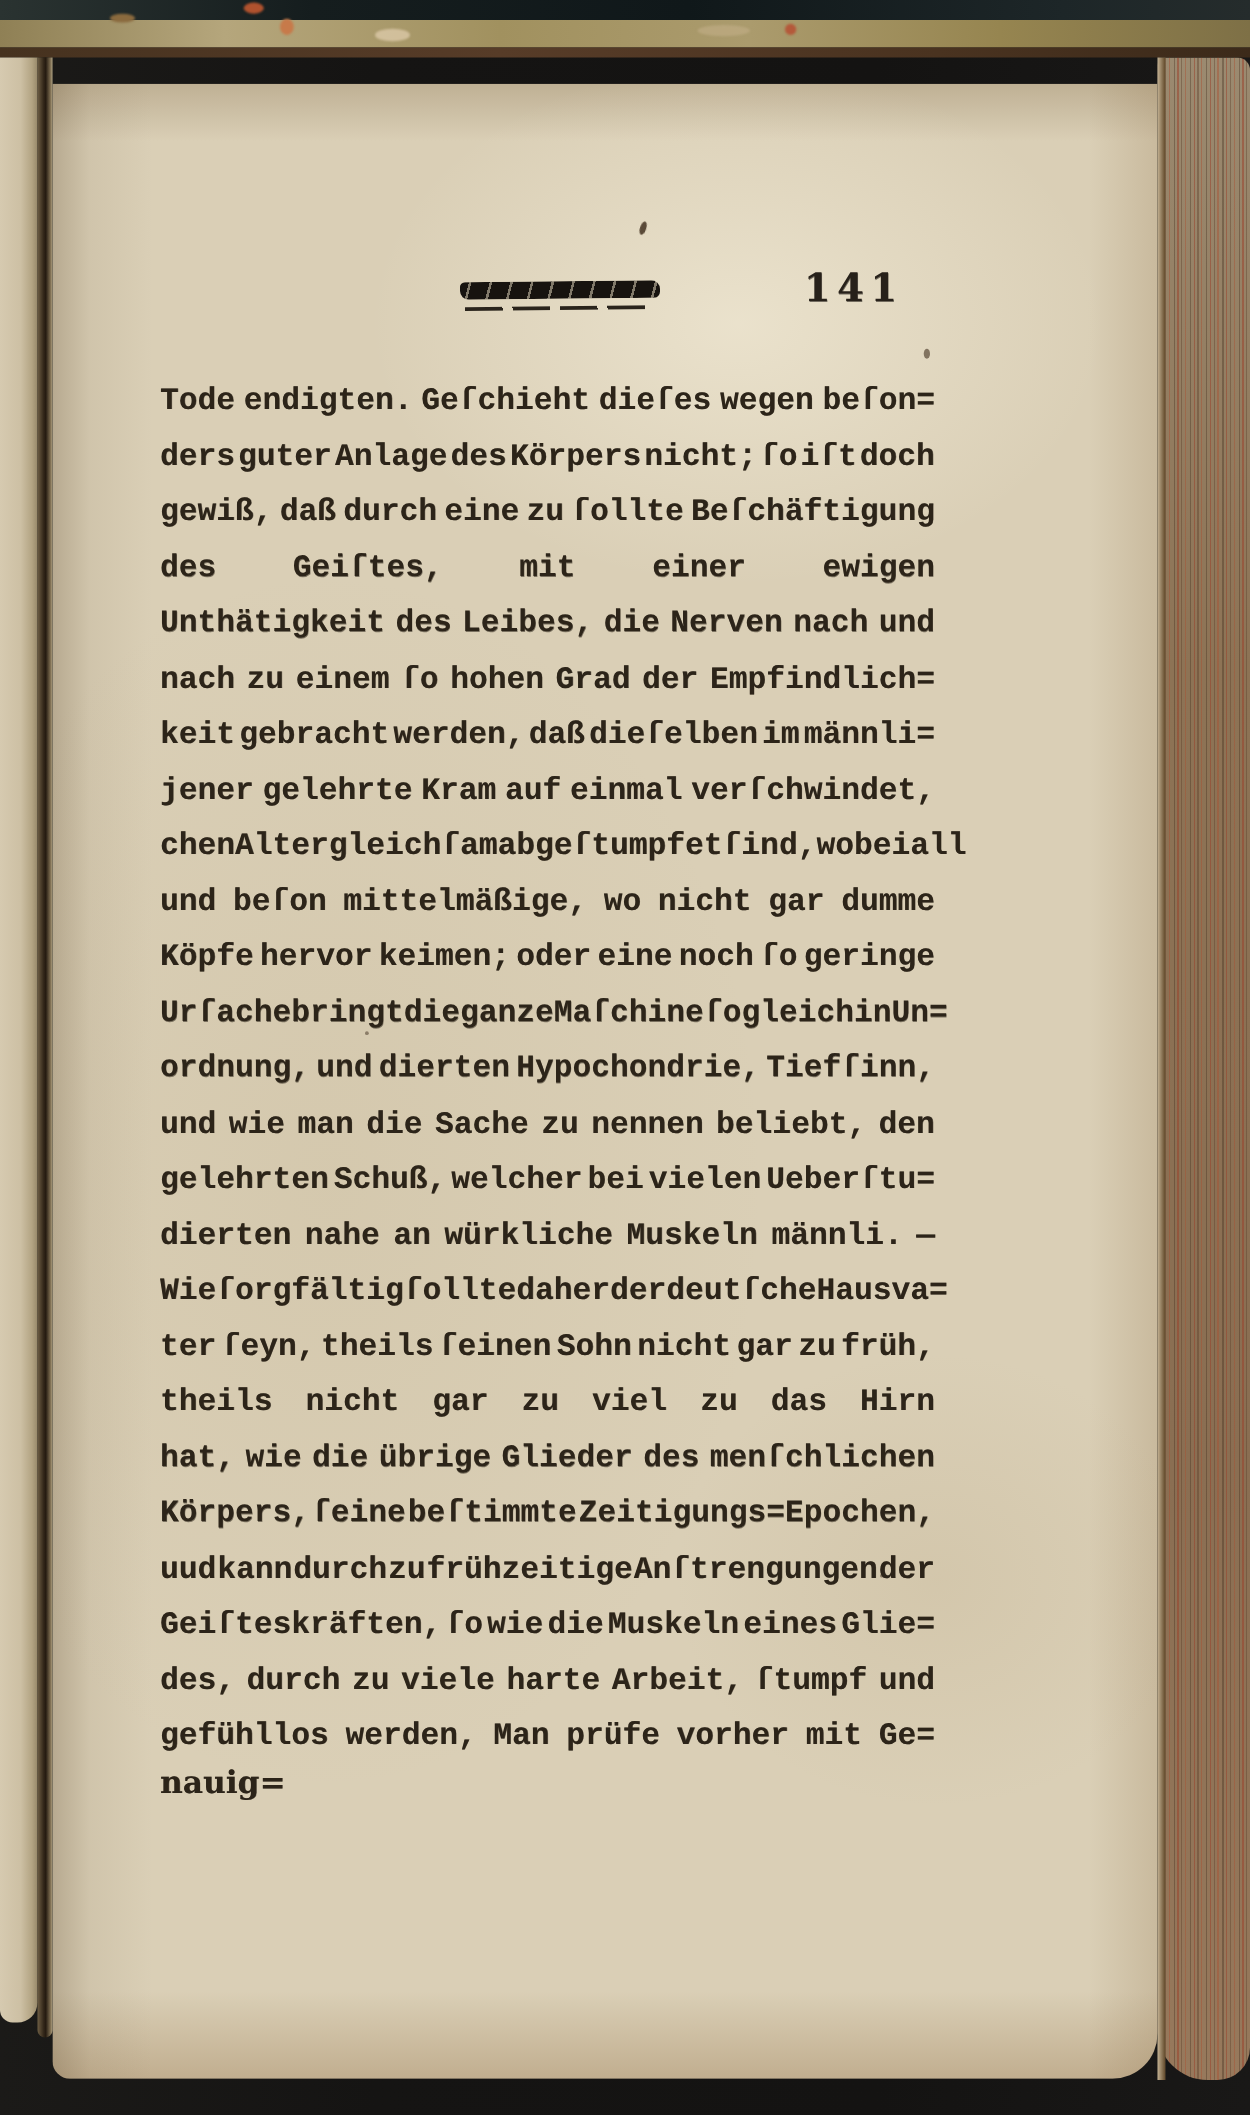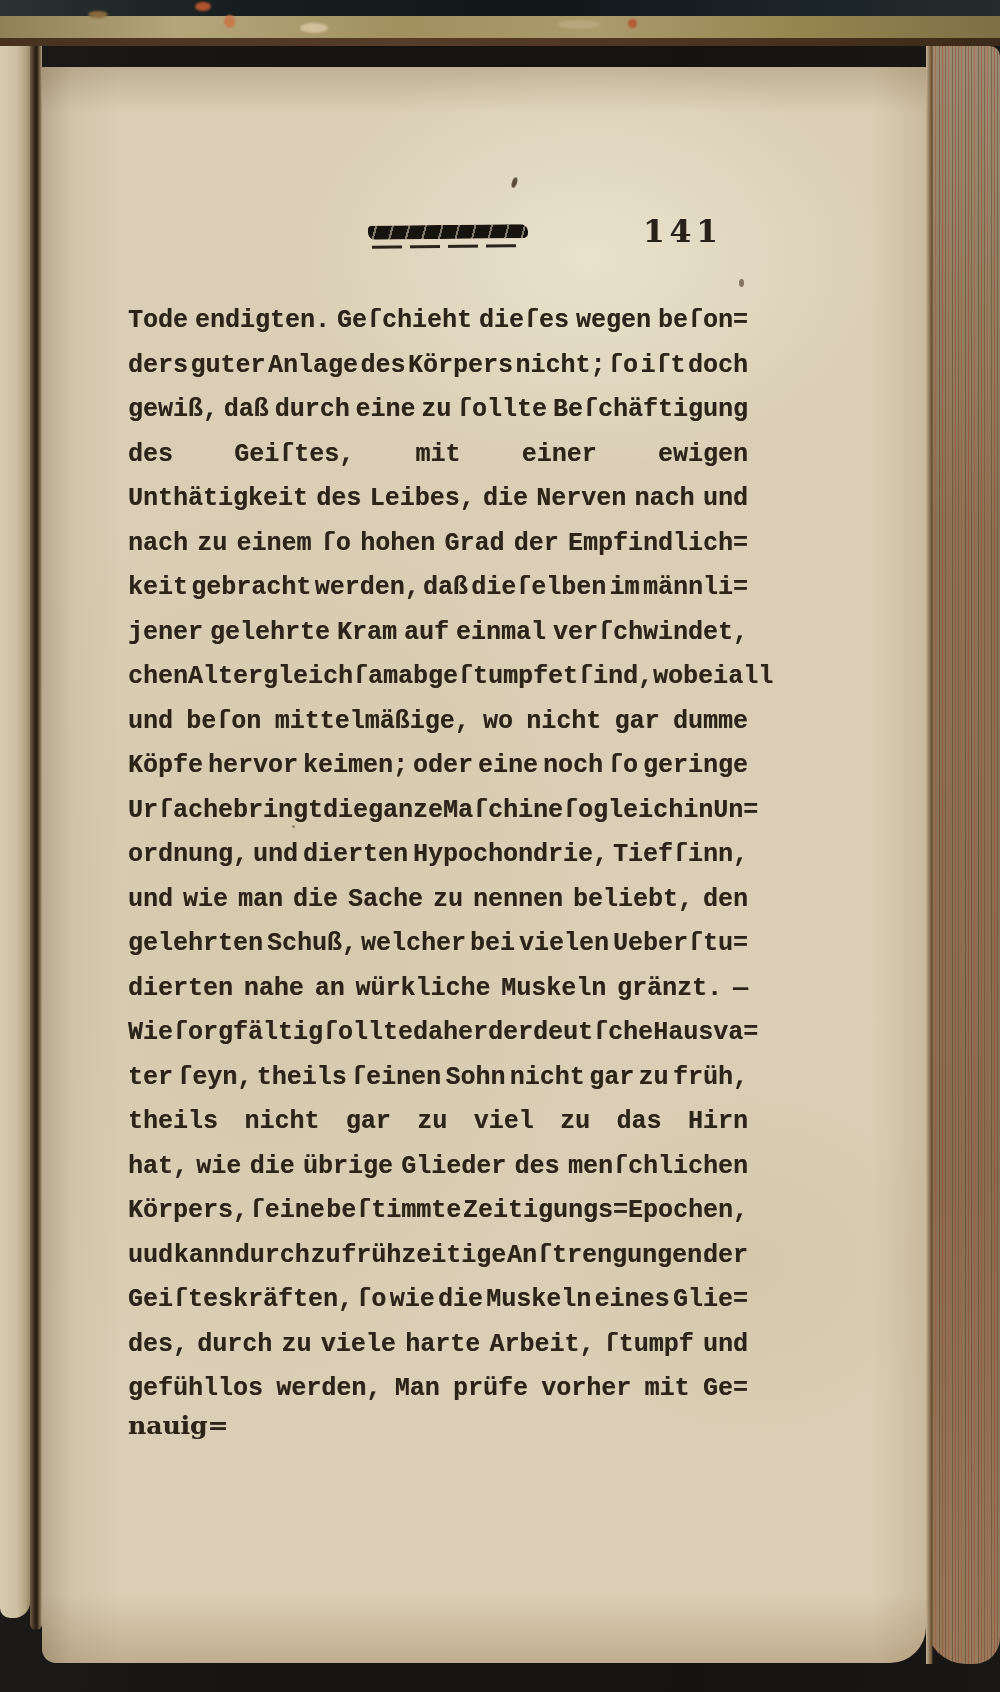--- a/index.html
+++ b/index.html
@@ -153,21 +153,21 @@
         <div class="text-line"><span>nach</span><span>zu</span><span>einem</span><span>ſo</span><span>hohen</span><span>Grad</span><span>der</span><span>Empfindlich=</span></div>
         <div class="text-line"><span>keit</span><span>gebracht</span><span>werden,</span><span>daß</span><span>dieſelben</span><span>im</span><span>männli=</span></div>
         <div class="text-line"><span>jener</span><span>gelehrte</span><span>Kram</span><span>auf</span><span>einmal</span><span>verſchwindet,</span></div>
         <div class="text-line"><span>chen</span><span>Alter</span><span>gleichſam</span><span>abgeſtumpfet</span><span>ſind,</span><span>wobei</span><span>all</span></div>
         <div class="text-line"><span>und</span><span>beſon</span><span>mittelmäßige,</span><span>wo</span><span>nicht</span><span>gar</span><span>dumme</span></div>
         <div class="text-line"><span>Köpfe</span><span>hervor</span><span>keimen;</span><span>oder</span><span>eine</span><span>noch</span><span>ſo</span><span>geringe</span></div>
         <div class="text-line"><span>Urſache</span><span>bringt</span><span>die</span><span>ganze</span><span>Maſchine</span><span>ſogleich</span><span>in</span><span>Un=</span></div>
         <div class="text-line"><span>ordnung,</span><span>und</span><span>dierten</span><span>Hypochondrie,</span><span>Tiefſinn,</span></div>
         <div class="text-line"><span>und</span><span>wie</span><span>man</span><span>die</span><span>Sache</span><span>zu</span><span>nennen</span><span>beliebt,</span><span>den</span></div>
         <div class="text-line"><span>gelehrten</span><span>Schuß,</span><span>welcher</span><span>bei</span><span>vielen</span><span>Ueberſtu=</span></div>
-        <div class="text-line"><span>dierten</span><span>nahe</span><span>an</span><span>würkliche</span><span>Muskeln</span><span>gränzt.</span><span>—</span></div>
+        <div class="text-line"><span>dierten</span><span>nahe</span><span>an</span><span>würkliche</span><span>Muskeln</span><span>männli.</span><span>—</span></div>
         <div class="text-line"><span>Wie</span><span>ſorgfältig</span><span>ſollte</span><span>daher</span><span>der</span><span>deutſche</span><span>Hausva=</span></div>
         <div class="text-line"><span>ter</span><span>ſeyn,</span><span>theils</span><span>ſeinen</span><span>Sohn</span><span>nicht</span><span>gar</span><span>zu</span><span>früh,</span></div>
         <div class="text-line"><span>theils</span><span>nicht</span><span>gar</span><span>zu</span><span>viel</span><span>zu</span><span>das</span><span>Hirn</span></div>
         <div class="text-line"><span>hat,</span><span>wie</span><span>die</span><span>übrige</span><span>Glieder</span><span>des</span><span>menſchlichen</span></div>
         <div class="text-line"><span>Körpers,</span><span>ſeine</span><span>beſtimmte</span><span>Zeitigungs=Epochen,</span></div>
         <div class="text-line"><span>uud</span><span>kann</span><span>durch</span><span>zu</span><span>frühzeitige</span><span>Anſtrengungen</span><span>der</span></div>
         <div class="text-line"><span>Geiſteskräften,</span><span>ſo</span><span>wie</span><span>die</span><span>Muskeln</span><span>eines</span><span>Glie=</span></div>
         <div class="text-line"><span>des,</span><span>durch</span><span>zu</span><span>viele</span><span>harte</span><span>Arbeit,</span><span>ſtumpf</span><span>und</span></div>
         <div class="text-line"><span>gefühllos</span><span>werden,</span><span>Man</span><span>prüfe</span><span>vorher</span><span>mit</span><span>Ge=</span></div>
       </div>

